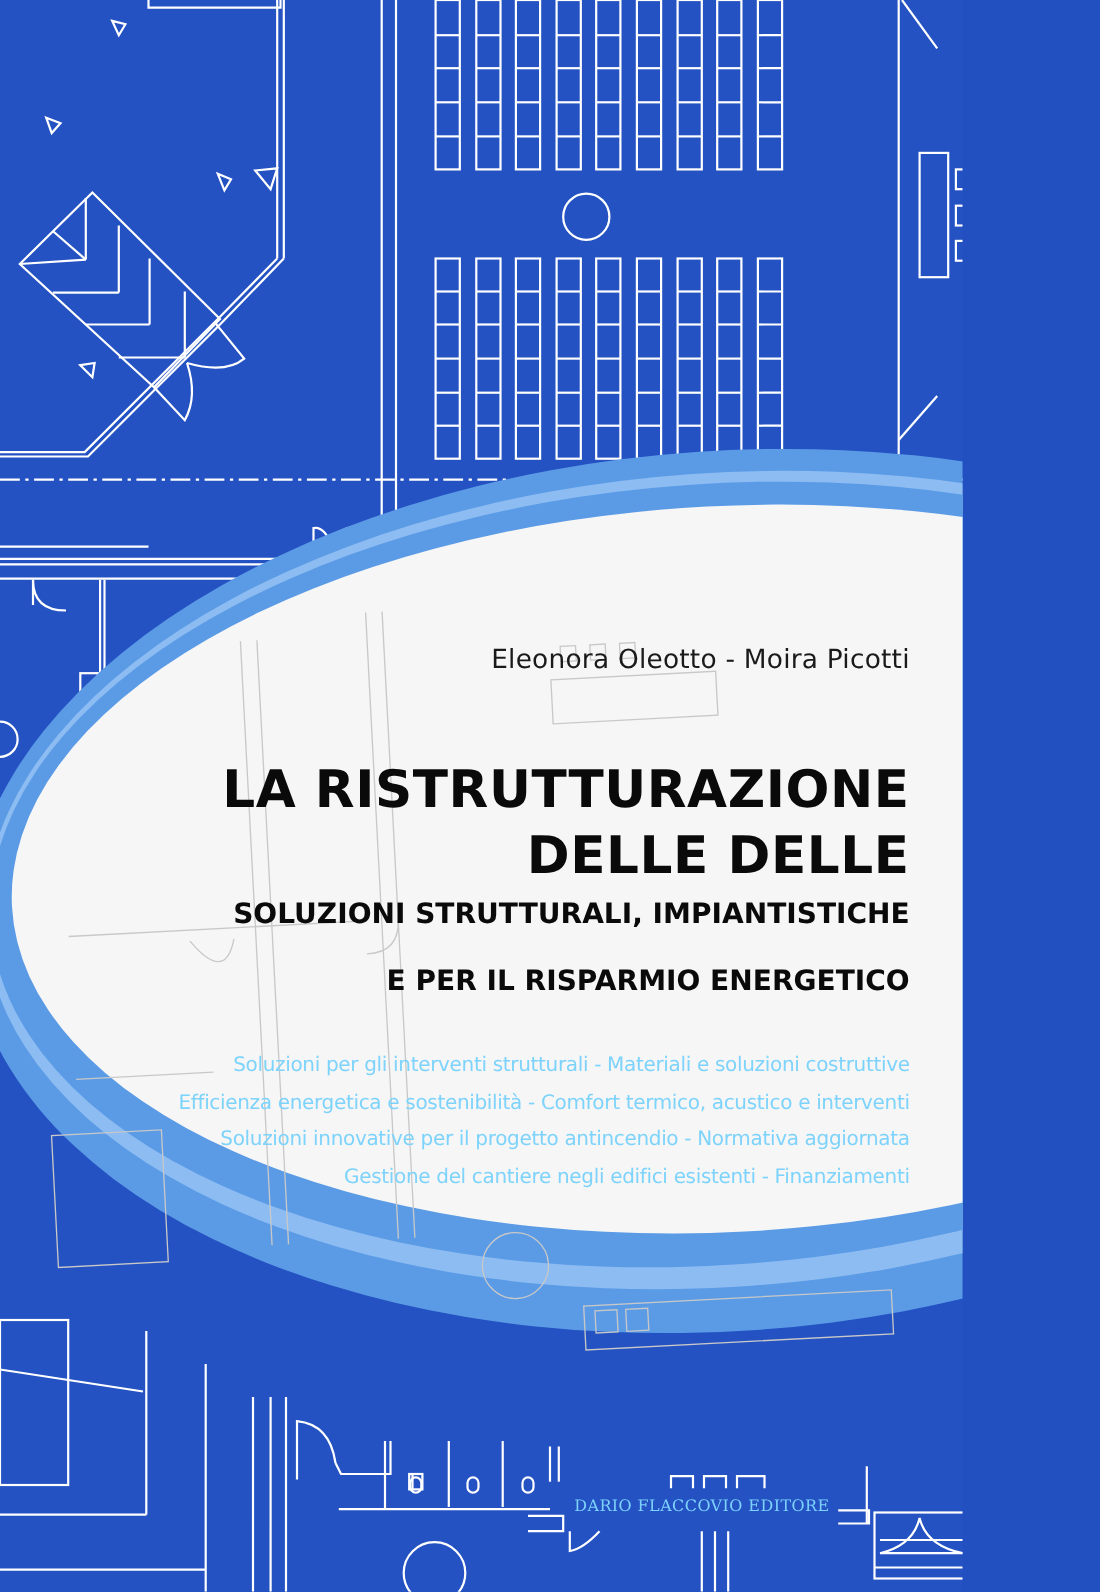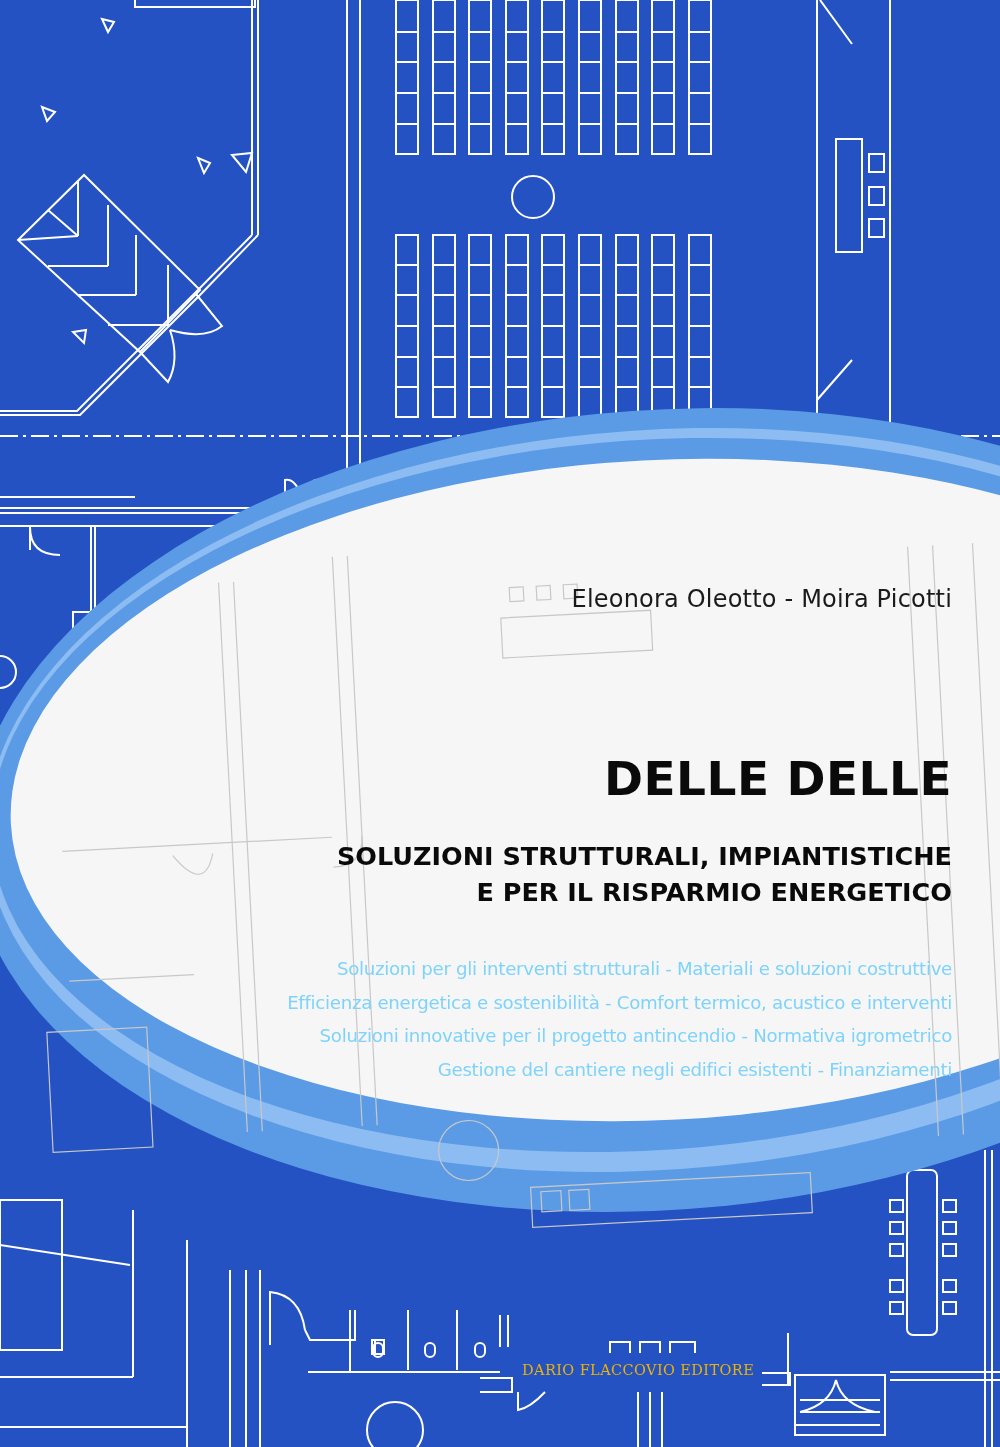--- a/index.html
+++ b/index.html
@@ -1,29 +1,29 @@
 <!DOCTYPE html>
 <html><head>
 <meta charset="utf-8">
 <style>
   html, body { margin: 0; padding: 0; }
   body { width: 1000px; height: 1447px; overflow: hidden; background: #2350c0; }
-  .cover { position: relative; width: 1000px; height: 1447px; overflow: hidden; background: #2452c2; }
+  .cover { position: relative; width: 875px; height: 1447px; overflow: hidden; background: #2452c2; }
   svg.bg { position: absolute; left: 0; top: 0; }
   .txt { position: absolute; right: 48px; text-align: right; color: #111; }
   .authors { top: 585px; font-family: "DejaVu Sans", sans-serif; font-size: 24px; letter-spacing: 0.2px; color: #1a1a1a; }
   .title { font-family: "DejaVu Sans", sans-serif; font-weight: bold; font-size: 47px; line-height: 53px; letter-spacing: 0.5px; color: #0a0a0a; }
   .title1 { top: 692px; }
   .title2 { top: 752px; }
   .subtitle { font-family: "DejaVu Sans", sans-serif; font-weight: bold; font-size: 25.5px; line-height: 34px; color: #0a0a0a; }
-  .sub1 { top: 839px; margin-left: 41px; }
+  .sub1 { top: 814px; margin-left: 41px; }
   .sub2 { top: 875px; text-align: right; }
   .topics { top: 952px; font-family: "DejaVu Sans", sans-serif; font-size: 18.2px; line-height: 33.6px; color: #7dd3fc; letter-spacing: -0.3px; }
   .topics div { white-space: nowrap; }
-  .publisher { position: absolute; left: 522px; top: 1362px; font-family: "DejaVu Serif", serif; font-size: 14.5px; letter-spacing: 0.4px; color: #eab308; }
+  .publisher { position: absolute; left: 522px; top: 1362px; font-family: "DejaVu Serif", serif; font-size: 14.5px; letter-spacing: 0.4px; color: #7dd3fc; }
 </style>
 </head>
 <body>
 
 <div class="cover">
   <svg class="bg" width="1000" height="1447" viewBox="0 0 1000 1447">
     <defs>
       <clipPath id="ellClip">
           <ellipse cx="640" cy="790" rx="640" ry="335"></ellipse>
         </clipPath>
@@ -205,23 +205,24 @@
         <line x1="945" y1="560" x2="945" y2="1150"></line>
         <line x1="985" y1="560" x2="985" y2="1150"></line>
         <path d="M360,820 Q360,850 330,850"></path>
         <path d="M170,830 Q200,870 210,830"></path>
         <line x1="60" y1="820" x2="330" y2="820"></line>
       </g>
     </g>
   </svg>
 
   <div class="txt authors">Eleonora Oleotto - Moira Picotti</div>
+  <div class="txt title title1">LA RISTRUTTURAZIONE</div>
   <div class="txt title title2">DELLE DELLE</div>
   <div class="txt subtitle sub1">SOLUZIONI STRUTTURALI, IMPIANTISTICHE</div>
   <div class="txt subtitle sub2">E PER IL RISPARMIO ENERGETICO</div>
   <div class="txt topics">
     <div>Soluzioni per gli interventi strutturali - Materiali e soluzioni costruttive</div>
     <div>Efficienza energetica e sostenibilità - Comfort termico, acustico e interventi</div>
-    <div>Soluzioni innovative per il progetto antincendio - Normativa igrometrico</div>
+    <div>Soluzioni innovative per il progetto antincendio - Normativa aggiornata</div>
     <div>Gestione del cantiere negli edifici esistenti - Finanziamenti</div>
   </div>
   <div class="publisher">DARIO FLACCOVIO EDITORE</div>
 </div>
 
 </body></html>

